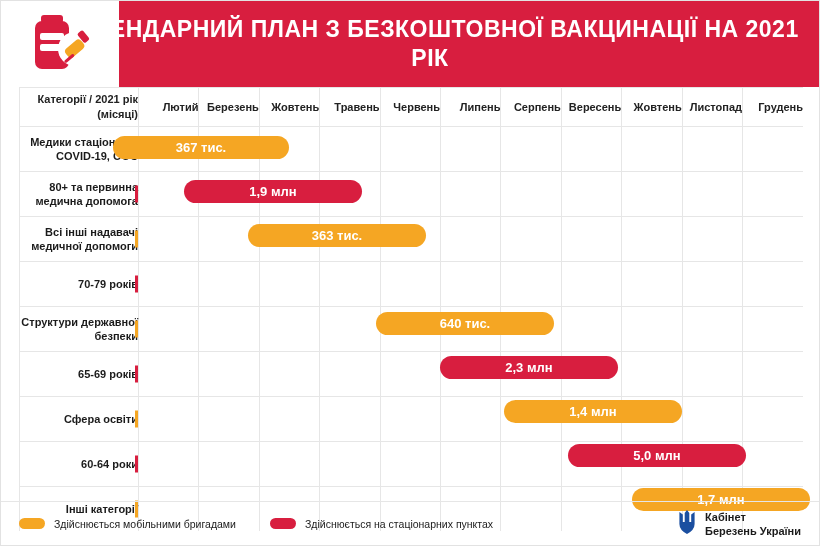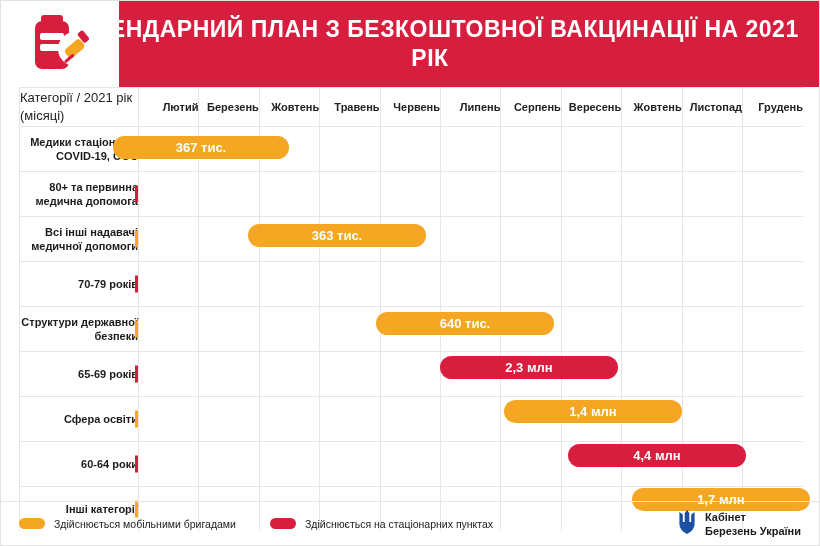--- a/index.html
+++ b/index.html
@@ -64,23 +64,23 @@
     table-layout: fixed;
   }
   table.grid th, table.grid td {
     border: 1px solid #e6e6e6;
     padding: 0;
   }
   th.cat-head {
     width: 118px;
     height: 38px;
     vertical-align: middle;
-    text-align: left;
-    font-size: 13px;
-    font-weight: normal;
+    text-align: right;
+    font-size: 11px;
+    font-weight: bold;
     color: #222;
     line-height: 1.35;
     border-left: none;
     border-top: none;
   }
   th.month {
     height: 38px;
     vertical-align: middle;
     text-align: right;
     padding-left: 8px;
@@ -345,25 +345,26 @@
             <td class="cell"></td>
             <td class="cell"></td>
             <td class="cell"></td>
             <td class="cell"></td>
       </tr>
     </tbody>
       </table>
 
     <div class="bars-layer">
       <div class="bar orange" style="left:112px;  top:49px;  width:176px;">367 тис.</div>
+      <div class="bar red" style="left:183px;  top:93px;  width:178px;">1,9 млн</div>
       <div class="bar orange" style="left:247px;  top:137px; width:178px;">363 тис.</div>
       <div class="bar orange" style="left:375px;  top:225px; width:178px;">640 тис.</div>
       <div class="bar red" style="left:439px;  top:269px; width:178px;">2,3 млн</div>
       <div class="bar orange" style="left:503px;  top:313px; width:178px;">1,4 млн</div>
-      <div class="bar red" style="left:567px;  top:357px; width:178px;">4,4 млн</div>
+      <div class="bar red" style="left:567px;  top:357px; width:178px;">5,0 млн</div>
       <div class="bar orange" style="left:631px;  top:401px; width:178px;">1,7 млн</div>
     </div>
   </div>
 
   <div class="legend">
     <div class="legend-item">
       <span class="legend-swatch orange"></span>
       <span class="legend-label">Здійснюється мобільними бригадами</span>
     </div>
     <div class="legend-item">

